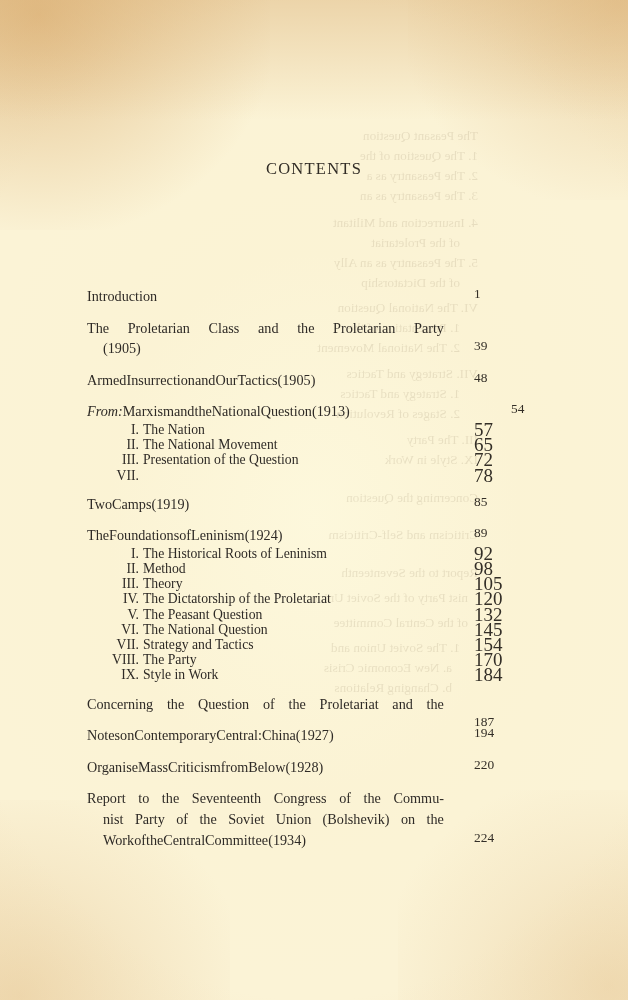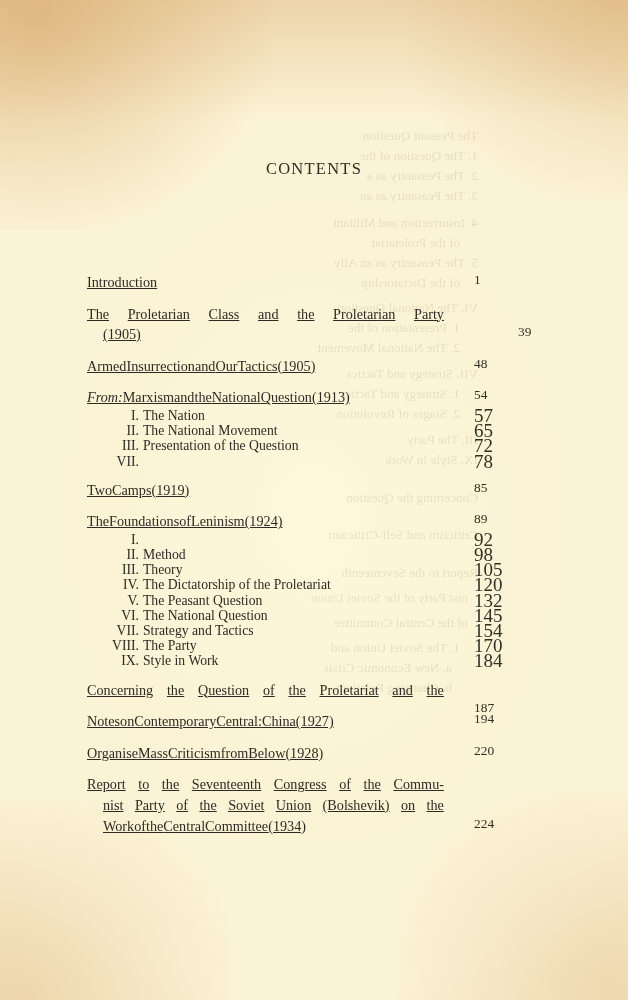--- a/index.html
+++ b/index.html
@@ -110,23 +110,22 @@
     width: 628px;
     text-align: center;
     font-size: 16.5px;
     letter-spacing: 1.25px;
     color: #312c26;
   }
 
   .toc {
     position: absolute;
     left: 87px;
-    top: 272px;
+    top: 286px;
     width: 357px;   
-    text-decoration: underline;
   }
   .entry {
     position: relative;
     margin-bottom: 11px;
   }
   .entry-lines {
     width: 357px;
     font-size: 14.2px;
     line-height: 20.6px;
   }
@@ -243,21 +242,21 @@
               <span class="w">Class</span>
               <span class="w">and</span>
               <span class="w">the</span>
               <span class="w">Proletarian</span>
               <span class="w">Party</span>
             </div>
             <div class="ln last indent">
               <span class="w">(1905)</span>
             </div>
           </div>
-          <div class="pgno" style="top: 20.6px; margin-left: 44px;">39</div>
+          <div class="pgno" style="top: 20.6px;">39</div>
         </div>
         <div class="entry">
           <div class="entry-lines">
             <div class="ln last">
               <span class="w">Armed</span>
               <span class="w">Insurrection</span>
               <span class="w">and</span>
               <span class="w">Our</span>
               <span class="w">Tactics</span>
               <span class="w">(1905)</span>
@@ -270,21 +269,21 @@
             <div class="ln last">
               <span class="w ital">From:</span>
               <span class="w">Marxism</span>
               <span class="w">and</span>
               <span class="w">the</span>
               <span class="w">National</span>
               <span class="w">Question</span>
               <span class="w">(1913)</span>
             </div>
           </div>
-          <div class="pgno" style="top: 0px;">54</div>
+          <div class="pgno" style="top: 0px; margin-left: 37px;">54</div>
           <div class="subs">
             <div class="sub">
               <span class="num">I.</span>
               <span class="sub-title">The Nation</span>
               <span class="pgno">57</span>
             </div>
             <div class="sub">
               <span class="num">II.</span>
               <span class="sub-title">The National Movement</span>
               <span class="pgno">65</span>
@@ -317,20 +316,21 @@
               <span class="w">Foundations</span>
               <span class="w">of</span>
               <span class="w">Leninism</span>
               <span class="w">(1924)</span>
             </div>
           </div>
           <div class="pgno" style="top: 0px;">89</div>
           <div class="subs">
             <div class="sub">
               <span class="num">I.</span>
+              <span class="sub-title">The Historical Roots of Leninism</span>
               <span class="pgno">92</span>
             </div>
             <div class="sub">
               <span class="num">II.</span>
               <span class="sub-title">Method</span>
               <span class="pgno">98</span>
             </div>
             <div class="sub">
               <span class="num">III.</span>
               <span class="sub-title">Theory</span>

